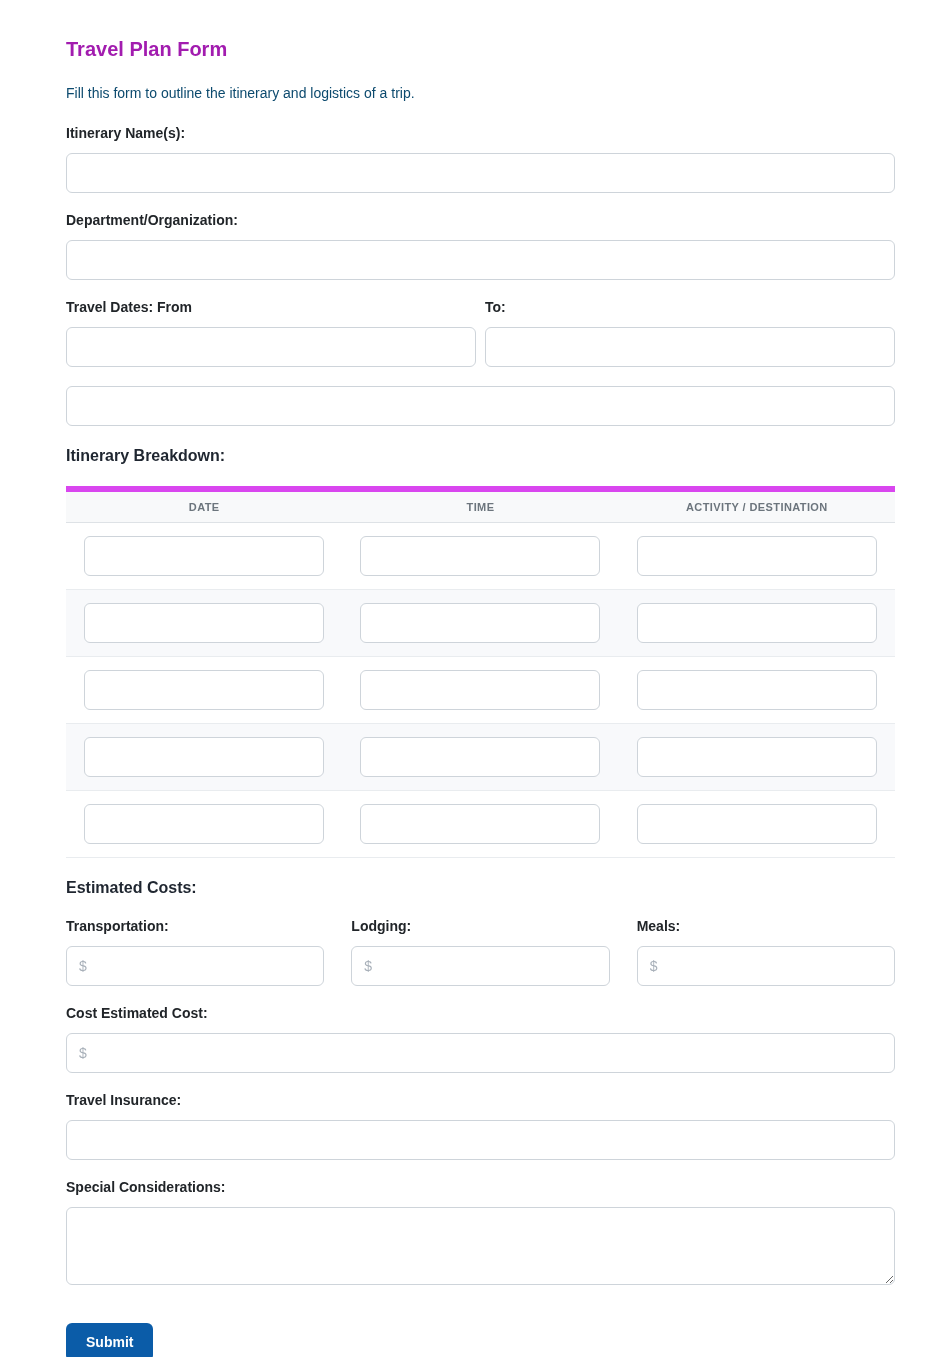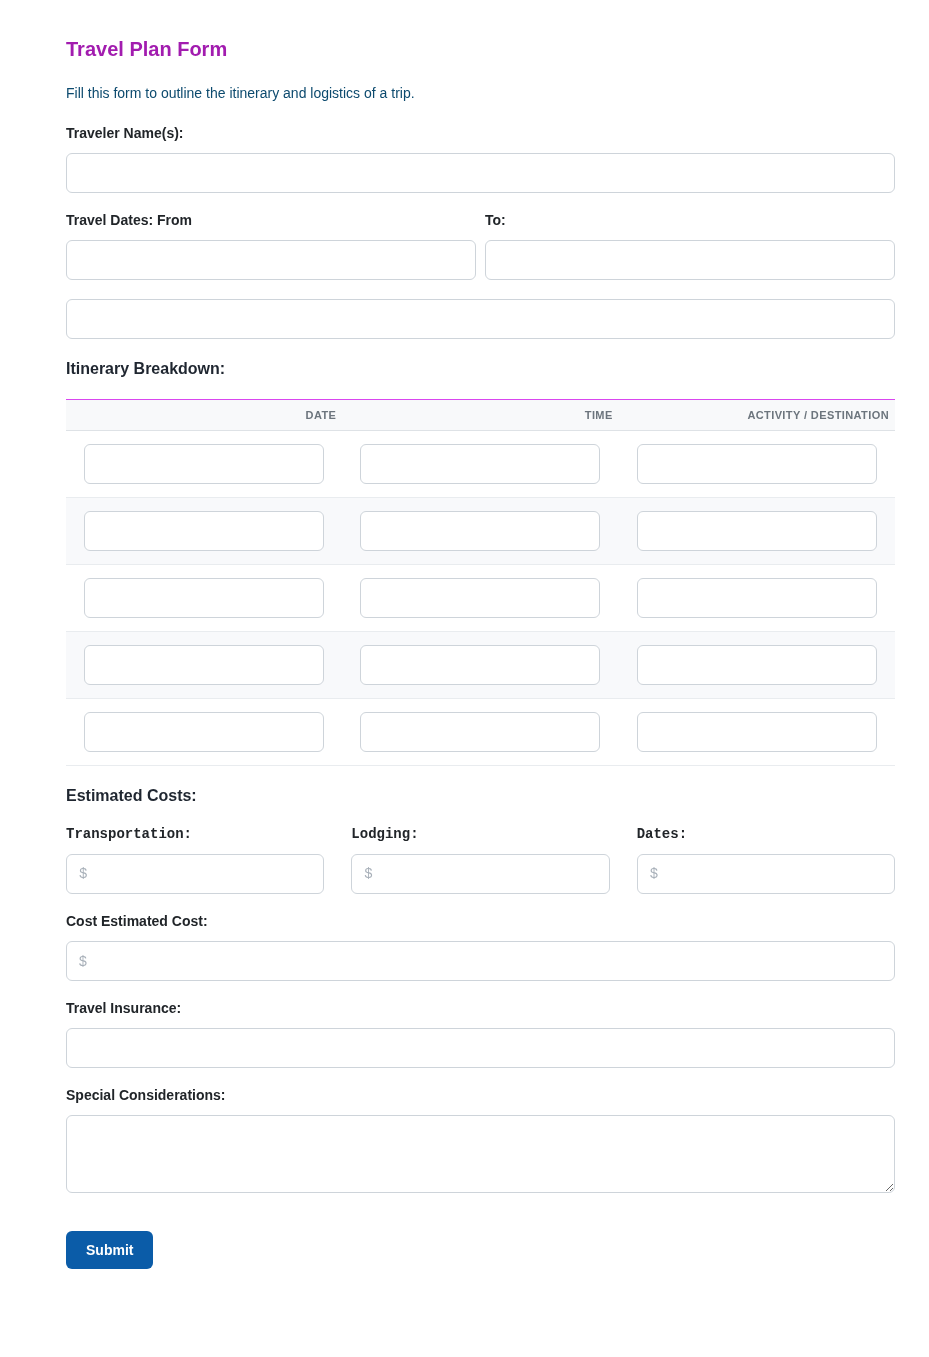--- a/index.html
+++ b/index.html
@@ -57,42 +57,41 @@
   .text-input::placeholder { color: #a8b0b9; }
   .two-col {
     display: grid;
     grid-template-columns: 1fr 1fr;
     column-gap: 9px;
   }
   .three-col {
     display: grid;
     grid-template-columns: 1fr 1fr 1fr;
     column-gap: 27px;
-    font-family: Liberation Mono, monospace;
   }
   .section-heading {
     font-size: 16px;
     font-weight: 700;
     color: #1f2630;
     margin: 21px 0 21px 0;
   }
   table.itinerary {
     width: 100%;
     border-collapse: collapse;
     margin-bottom: 2px;
   }
   table.itinerary thead th {
     background: #f8f9fa;
     color: #6c757d;
     font-size: 11px;
     font-weight: 600;
     letter-spacing: 0.4px;
-    text-align: right;
+    text-align: center;
     padding: 9px 6px;
-    border-top: 1px solid #d946ef;
+    border-top: 6px solid #d946ef;
     border-bottom: 1px solid #dee2e6;
   }
   table.itinerary tbody td {
     text-align: center;
     padding: 13px 6px;
     border-bottom: 1px solid #e9ecef;
   }
   table.itinerary tbody tr:nth-child(even) { background: #f8f9fb; }
   table.itinerary .cell-input {
     width: 240px;
@@ -136,24 +135,28 @@
 </head>
 <body>
 
 <div class="page">
   <div class="container">
 
     <h1 class="form-title">Travel Plan Form</h1>
     <p class="form-subtitle">Fill this form to outline the itinerary and logistics of a trip.</p>
 
     <div class="form-group">
-      <label class="field-label">Traveler Name(s):</label>
-      <input class="text-input" type="text" value="" style="">
-    </div>
-
+      <label class="field-label">Itinerary Name(s):</label>
+      <input class="text-input" type="text" value="" style="">
+    </div>
+
+    <div class="form-group">
+      <label class="field-label">Department/Organization:</label>
+      <input class="text-input" type="text" value="" style="">
+    </div>
 
     <div class="form-group two-col">
       <div>
         <label class="field-label">Travel Dates: From</label>
         <input class="text-input" type="text" value="" style="">
       </div>
       <div>
         <label class="field-label">To:</label>
         <input class="text-input" type="text" value="" style="">
       </div>
@@ -213,21 +216,21 @@
     <div class="form-group three-col">
       <div>
         <label class="field-label">Transportation:</label>
         <input class="text-input" type="text" placeholder="$" style="">
       </div>
       <div>
         <label class="field-label">Lodging:</label>
         <input class="text-input" type="text" placeholder="$" style="">
       </div>
       <div>
-        <label class="field-label">Dates:</label>
+        <label class="field-label">Meals:</label>
         <input class="text-input" type="text" placeholder="$" style="">
       </div>
     </div>
 
     <div class="form-group">
       <label class="field-label">Cost Estimated Cost:</label>
       <input class="text-input" type="text" placeholder="$" style="">
     </div>
 
     <div class="form-group">

